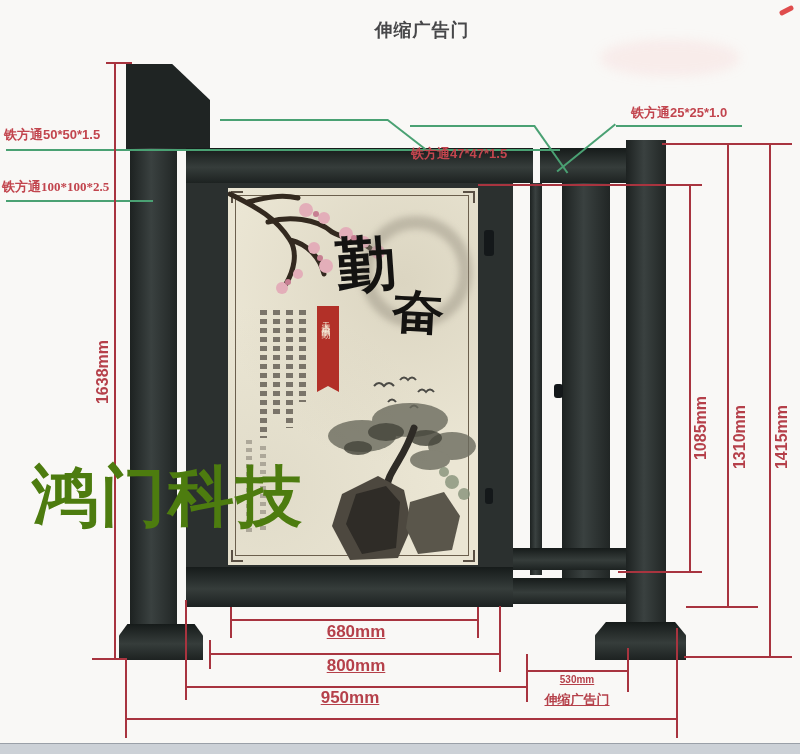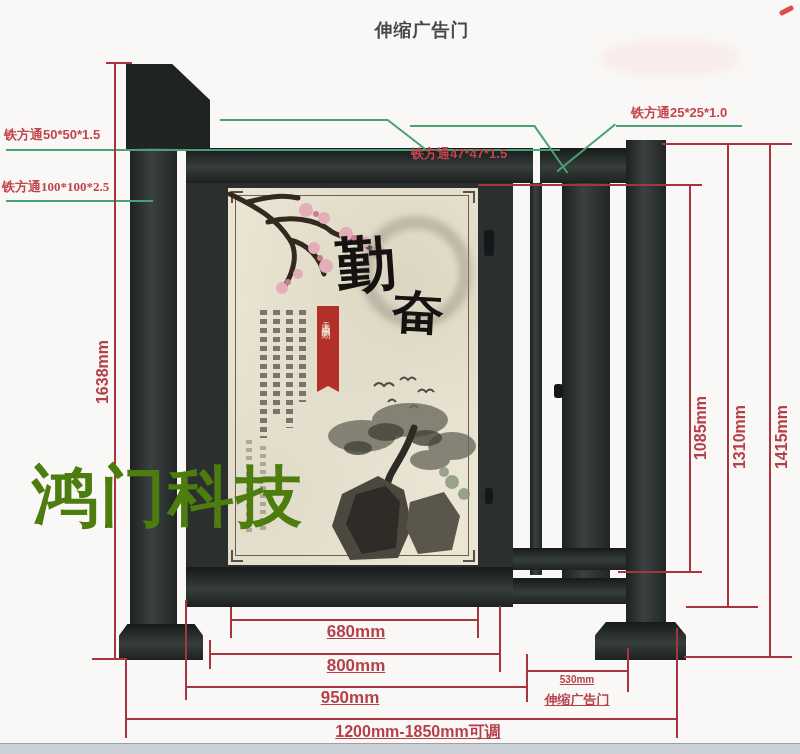--- a/index.html
+++ b/index.html
@@ -185,21 +185,20 @@
 
   <div class="vlabel" style="left:58px;top:363px;">1638mm</div>
   <div class="vlabel" style="left:656px;top:419px;">1085mm</div>
   <div class="vlabel" style="left:695px;top:428px;">1310mm</div>
   <div class="vlabel" style="left:737px;top:428px;">1415mm</div>
   <div class="dim" style="left:306px;top:622px;width:100px;font-size:17px;">680mm</div>
   <div class="dim" style="left:306px;top:656px;width:100px;font-size:17px;">800mm</div>
   <div class="dim" style="left:300px;top:688px;width:100px;font-size:17px;">950mm</div>
   <div class="dim" style="left:537px;top:674px;width:80px;font-size:10px;">530mm</div>
   <div class="dim" style="left:527px;top:691px;width:100px;font-size:13px;">伸缩广告门</div>
-  <div class="dim" style="left:318px;top:722px;width:200px;font-size:16px;">1200mm-1850mm可调</div>
 
   <div class="smudge" style="left:600px;top:40px;width:140px;height:36px;background:rgba(248,160,160,.14);"></div>
   <div style="left:779px;top:8px;width:15px;height:5px;background:#df4c4c;transform:rotate(-28deg);border-radius:2px;"></div>
 
   <div style="left:32px;top:452px;font-size:66px;font-weight:bold;color:#4d7c0f;letter-spacing:2px;white-space:nowrap;z-index:9;">鸿门科技</div>
 
   <div style="left:0;top:743px;width:800px;height:11px;background:#ccd1d7;border-top:1px solid #9aa0a8;"></div>
 </div>
 
 </body></html>

